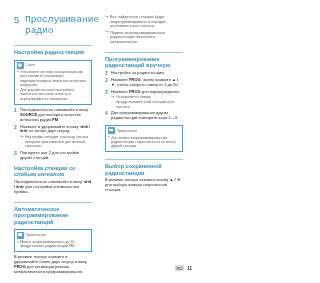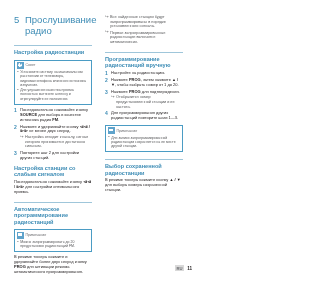--- a/index.html
+++ b/index.html
@@ -40,20 +40,21 @@
     font-size: 9.5px;
     line-height: 10.5px;
     width: 11px;
     flex: 0 0 11px;
     font-weight: 400;
   }
   .chapter-title {
     font-size: 9.5px;
     line-height: 10.5px;
     font-weight: 400;
+    font-family: Liberation Mono, monospace;
   }
 
   
   .h2 {
     color: #3d8cb5;
     font-size: 5.6px;
     line-height: 6.6px;
     font-weight: bold;
     border-top: 0.7px solid #9fc6da;
     padding-top: 3px;

